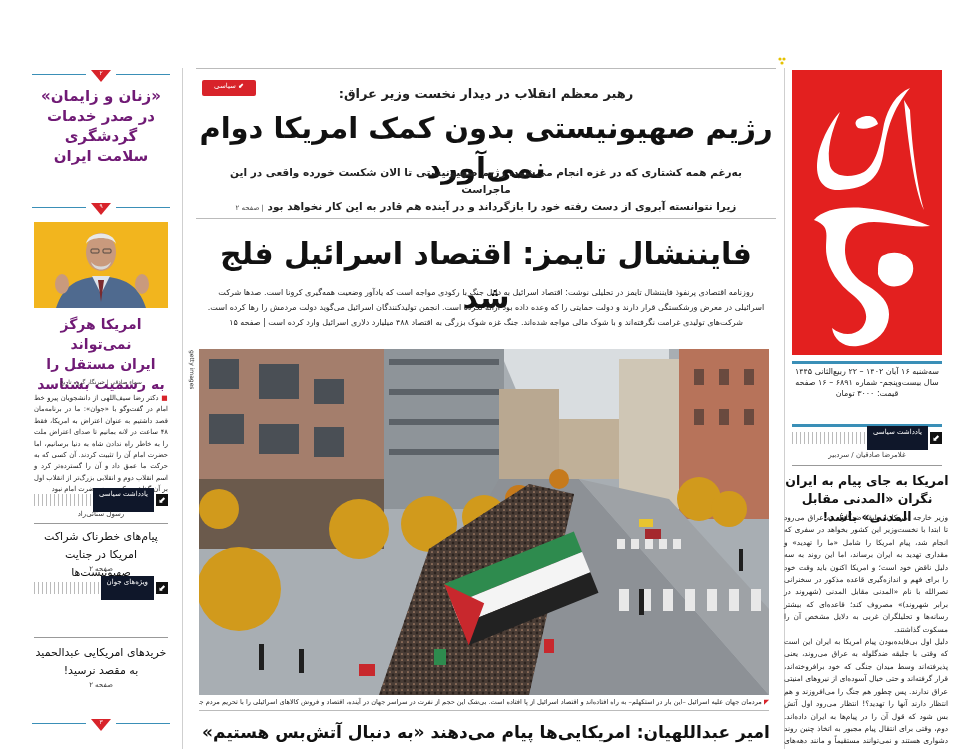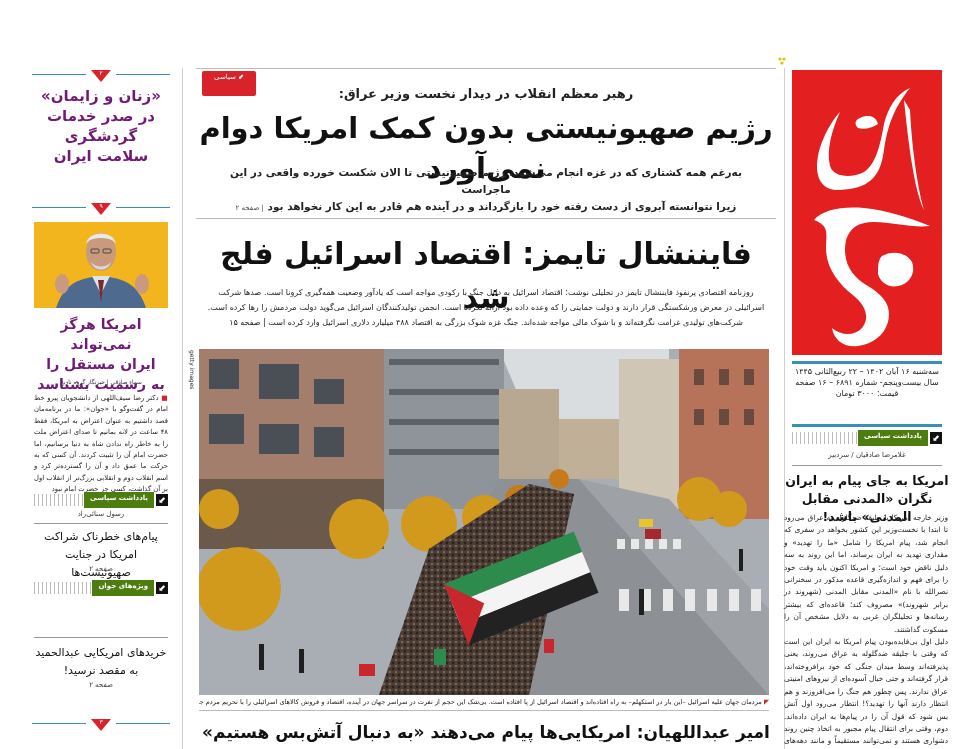--- a/index.html
+++ b/index.html
@@ -9,32 +9,32 @@
   .page { position: absolute; left: 0; top: 0; width: 971px; height: 749px; }
 
   
   .right-col { position: absolute; left: 790px; top: 60px; width: 175px; height: 689px; }
   .logo-box { position: absolute; left: 2px; top: 10px; width: 150px; height: 285px; background: #e3201f; overflow: hidden; }
   .logo-box svg { width: 100%; height: 100%; }
   .corner-mark { position: absolute; top: 60px; width: 8px; height: 8px; }
   .blue-rule { position: absolute; left: 2px; width: 150px; height: 3px; background: #3a8fb7; }
   .info-block { position: absolute; left: 2px; top: 306px; width: 150px; text-align: center; font-size: 8px; line-height: 11px; color: #222; }
   .section-tag { position: absolute; display: flex; align-items: center; height: 12px; }
-  .tag-red { background: #4d7c0f; color: #fff; font-size: 7px; padding: 0 6px; height: 16px; line-height: 12px; white-space: nowrap; font-weight: bold; }
+  .tag-red { background: #0f172a; color: #fff; font-size: 7px; padding: 0 6px; height: 24px; line-height: 12px; white-space: nowrap; }
   .tag-arrow { width: 12px; height: 12px; background: #111; color: #fff; font-size: 9px; line-height: 12px; text-align: center; margin-left: 2px; }
   .tag-stripes { height: 12px; background: repeating-linear-gradient(90deg, #bbb 0 1px, transparent 1px 4px); }
   .author-line { position: absolute; text-align: center; font-size: 7px; color: #333; }
   .thin-rule { position: absolute; height: 1px; background: #999; }
   .ed-title { position: absolute; text-align: center; font-weight: bold; font-size: 12.5px; line-height: 18px; color: #111; }
   .body-text { position: absolute; text-align: justify; font-size: 7.4px; line-height: 12.4px; color: #222; }
 
   
   .center { position: absolute; left: 196px; top: 60px; width: 588px; height: 689px; }
   .top-rule { position: absolute; left: 0; top: 8px; width: 580px; height: 1px; background: #bbb; }
-  .red-pill { position: absolute; left: 6px; top: 11px; width: 54px; height: 25px; background: #d8232a; border-radius: 2px; color: #fff; font-size: 7px; line-height: 12px; text-align: center; }
+  .red-pill { position: absolute; left: 6px; top: 20px; width: 54px; height: 16px; background: #d8232a; border-radius: 2px; color: #fff; font-size: 7px; line-height: 12px; text-align: center; }
   .kicker { position: absolute; left: 0; top: 26px; width: 580px; text-align: center; font-weight: bold; font-size: 13px; color: #222; }
   .headline1 { position: absolute; left: 0; top: 48px; width: 580px; text-align: center; font-weight: bold; font-size: 29px; line-height: 40px; color: #111; letter-spacing: -0.5px; }
   .dek1 { position: absolute; left: 30px; top: 104px; width: 520px; text-align: center; font-weight: bold; font-size: 10.5px; line-height: 17px; color: #222; }
   .pageref { font-weight: normal; font-size: 7px; color: #444; }
   .mid-rule { position: absolute; left: 0; top: 158px; width: 580px; height: 1px; background: #bbb; }
   .headline2 { position: absolute; left: 0; top: 172px; width: 580px; text-align: center; font-weight: bold; font-size: 30px; line-height: 44px; color: #111; }
   .dek2 { position: absolute; left: 6px; top: 225px; width: 568px; text-align: center; font-size: 8px; line-height: 15px; color: #222; }
 
   .photo { position: absolute; left: 3px; top: 289px; width: 570px; height: 346px; overflow: hidden; background: #9aa0a4; }
   .photo-credit { position: absolute; left: -10px; top: 290px; width: 10px; font-size: 6px; color: #333; writing-mode: vertical-rl; }

